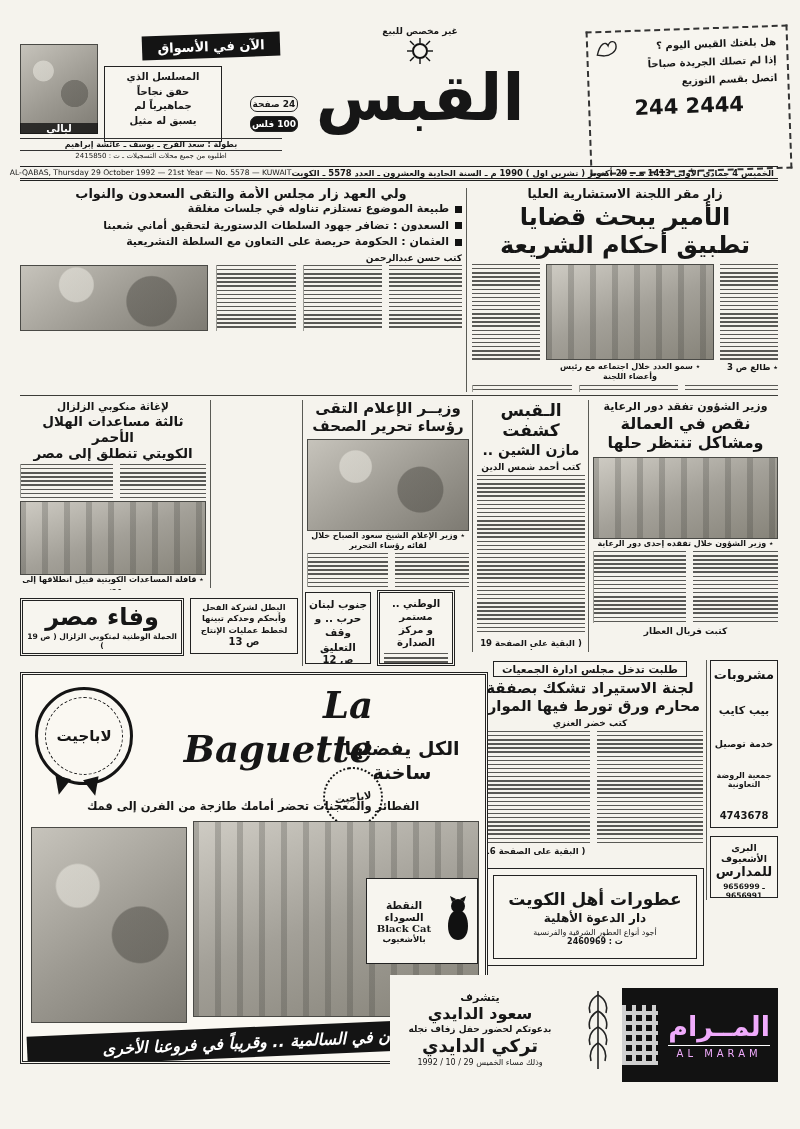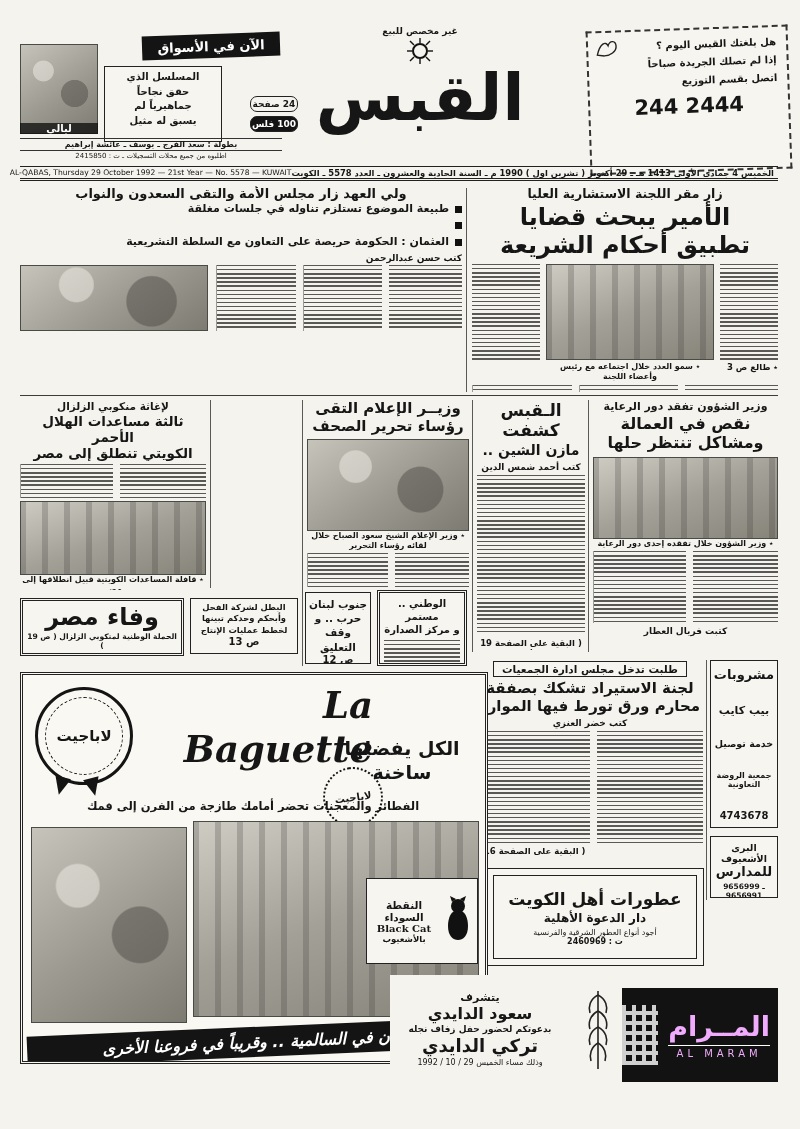--- a/index.html
+++ b/index.html
@@ -92,21 +92,21 @@
 
   <div class="abs" style="left:20px;top:166px;width:758px;height:15px;border-top:1px solid #222;border-bottom:3px double #222;display:flex;justify-content:space-between;align-items:center;padding:0 4px;box-sizing:border-box">
     <span style="font-size:8.4px;font-weight:bold;white-space:nowrap">الخميس 4 جمادى الأولى 1413 هـ ـ 29 أكتوبر ( تشرين اول ) 1990 م ـ السنة الحادية والعشرون ـ العدد 5578 ـ الكويت</span>
     <span dir="ltr" style="font-size:7.6px;white-space:nowrap">AL-QABAS, Thursday 29 October 1992 — 21st Year — No. 5578 — KUWAIT</span>
   </div>
 
   <section class="abs" style="left:20px;top:186px;width:442px;height:206px;overflow:hidden">
     <div class="k" style="font-size:13px">ولي العهد زار مجلس الأمة والتقى السعدون والنواب</div>
     <div style="font-size:11px;font-weight:bold;line-height:1.5">
       <div><span class="sq"></span><span>طبيعة الموضوع تستلزم تناوله في جلسات مغلقة</span></div>
-      <div><span class="sq"></span></div>
+      <div><span class="sq"></span><span>السعدون : تضافر جهود السلطات الدستورية لتحقيق أماني شعبنا</span></div>
       <div><span class="sq"></span><span>العثمان : الحكومة حريصة على التعاون مع السلطة التشريعية</span></div>
     </div>
     <div class="by" style="margin:2px 0">كتب حسن عبدالرحمن</div>
     <div style="display:flex;gap:8px">
       <div class="cols" style="flex:1;height:66px">
         <div class="greek"></div>
         <div class="greek"></div>
         <div class="greek"></div>
       </div>
       <div style="width:188px">
@@ -219,21 +219,21 @@
 
   <div class="abs box ctr" style="left:305px;top:592px;width:66px;height:72px;padding:4px 2px;box-sizing:border-box;overflow:hidden">
     <div style="font-size:10.5px;font-weight:900;line-height:1.35">
       <div>جنوب لبنان</div>
       <div>حرب .. و</div>
       <div>وقف التعليق</div>
     </div>
     <div style="font-size:10px;font-weight:900">ص 12</div>
   </div>
 
-  <div class="abs dbox ctr" style="left:377px;top:590px;width:90px;height:76px;padding:4px;box-sizing:border-box;overflow:hidden">
+  <div class="abs dbox ctr" style="left:377px;top:590px;width:78px;height:76px;padding:4px;box-sizing:border-box;overflow:hidden">
     <div style="font-size:10px;font-weight:900;line-height:1.3">
       <div>الوطني .. مستمر</div>
       <div>و مركز الصدارة</div>
     </div>
     <div class="greek" style="height:28px;margin-top:4px"></div>
   </div>
 
   <section class="abs" style="left:477px;top:658px;width:226px;height:200px;overflow:hidden">
     <div class="ctr"><span class="box" style="display:inline-block;font-size:10.5px;font-weight:bold;padding:1px 8px">طلبت تدخل مجلس ادارة الجمعيات</span></div>
     <h3 class="hl" style="font-size:15px;margin:3px 0">

